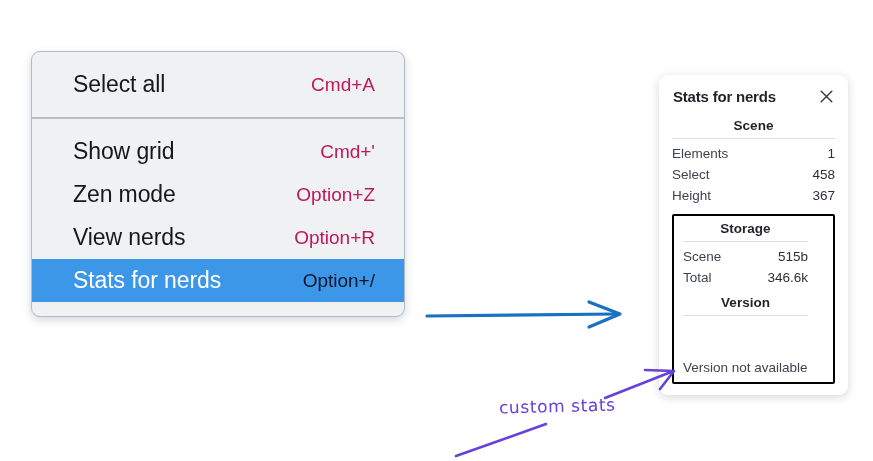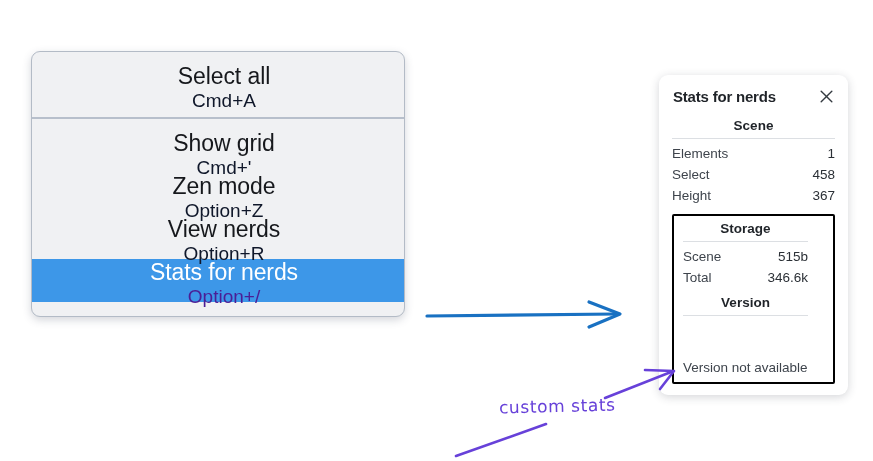--- a/index.html
+++ b/index.html
@@ -42,38 +42,37 @@
   .menu-group.second { padding-top: 11px; }
 
   .menu-item {
     display: flex;
     align-items: center;
     justify-content: space-between;
     height: 43px;
     padding: 0 29px 0 41px;
     box-sizing: border-box;
     cursor: default;
-    flex-direction: column;
   }
   .menu-item .label {
     font-size: 23px;
     color: #16181c;
     letter-spacing: -0.1px;
     white-space: nowrap;
   }
   .menu-item .shortcut {
     font-size: 19px;
-    color: #0f172a;
+    color: #be185d;
     white-space: nowrap;
   }
   .menu-item.selected {
     background: #3d97e8;
   }
   .menu-item.selected .label { color: #ffffff; }
-  .menu-item.selected .shortcut { color: #4c1d95; }
+  .menu-item.selected .shortcut { color: #0f172a; }
 
   
   .stats-panel {
     position: absolute;
     left: 659px;
     top: 75px;
     width: 189px;
     background: #ffffff;
     border-radius: 9px;
     box-shadow: 0 2px 10px rgba(40,45,60,0.20);

